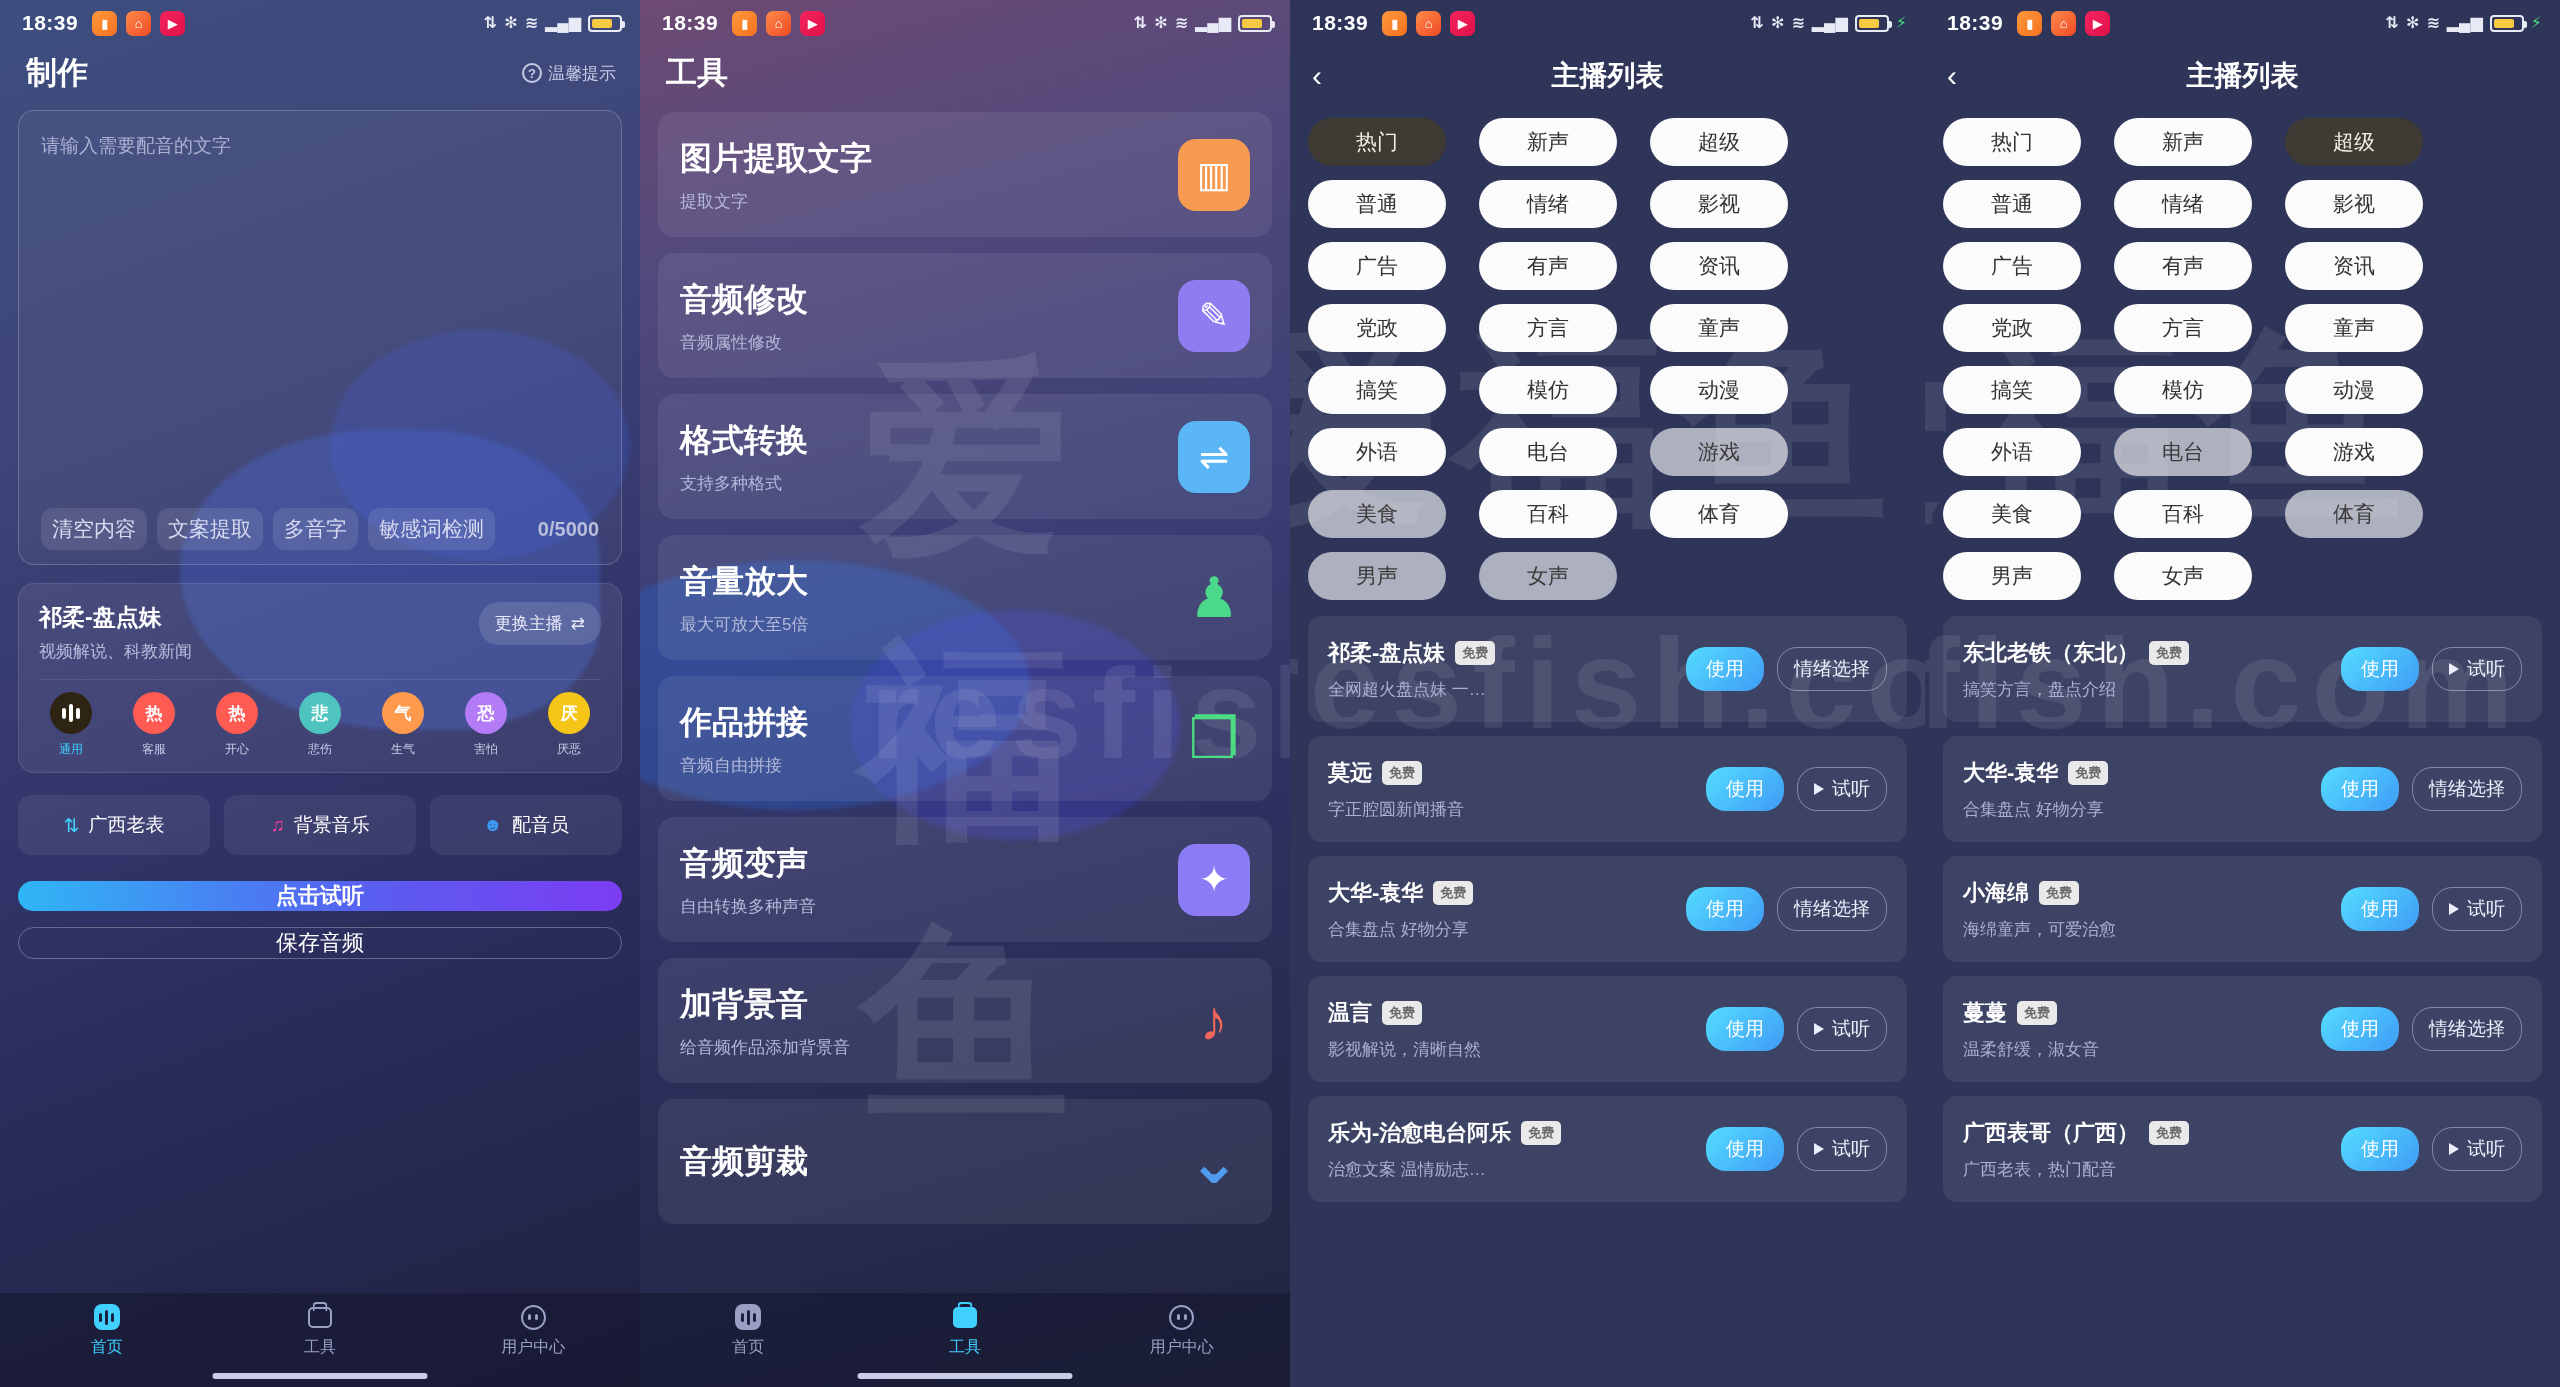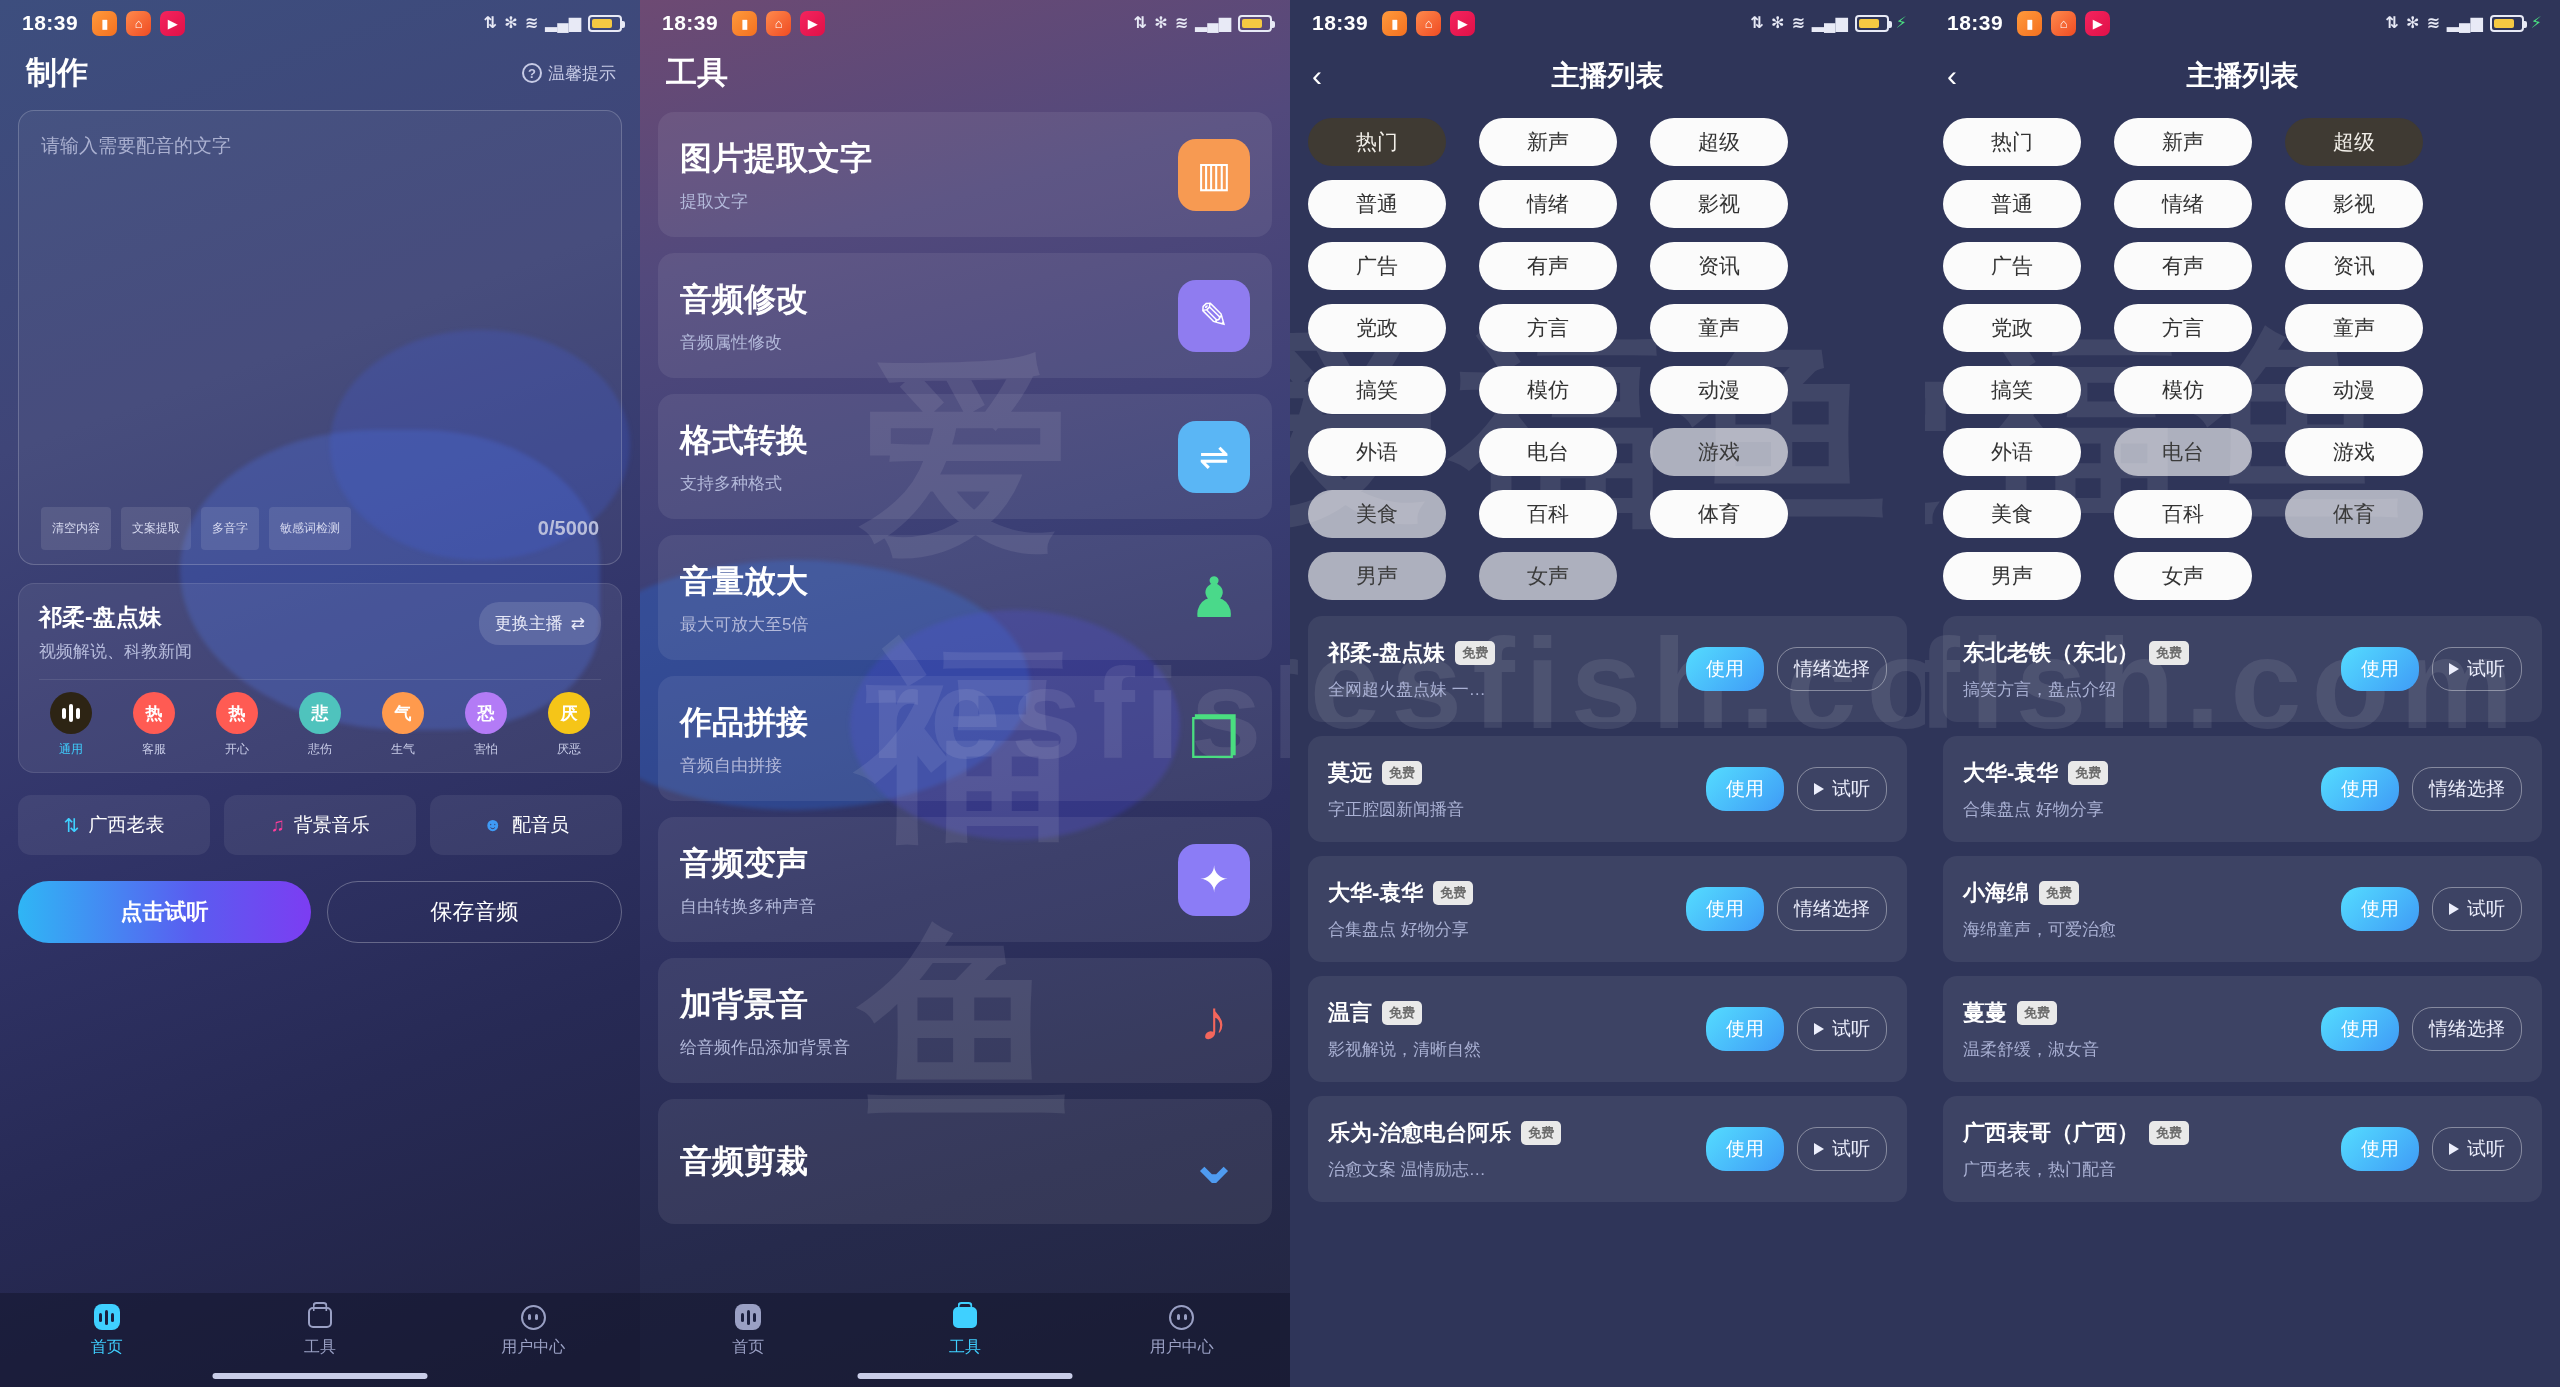--- a/index.html
+++ b/index.html
@@ -50,22 +50,22 @@
   .editor {
     position:relative; z-index:4;
     margin: 16px 18px 0 18px; height: 455px;
     border: 1px solid rgba(255,255,255,.20); border-radius: 16px;
     background: rgba(255,255,255,.045);
     padding: 22px 22px 0 22px; display:flex; flex-direction:column;
   }
   .editor-ph { color:#aab0d0; font-size: 19px; }
   .editor-foot { margin-top:auto; display:flex; align-items:center; gap:10px; padding-bottom: 14px; }
   .chipflat {
-    background: rgba(255,255,255,.10); color:#d7daf0; font-size:12px;
-    padding:13px 11px; border-radius:4px; white-space:nowrap;
+    background: rgba(255,255,255,.10); color:#d7daf0; font-size:21px;
+    padding:7px 11px; border-radius:12px; white-space:nowrap;
   }
   .counter { margin-left:auto; color:#b9bedb; font-size:20px;font-weight:bold; }
 
   .voicecard {
     position:relative; z-index:4;
     margin: 18px 18px 0 18px; border-radius:16px;
     background: rgba(255,255,255,.07); border:1px solid rgba(255,255,255,.10);
     padding: 18px 20px 14px 20px;
   }
   .vc-top { display:flex; align-items:flex-start; }
@@ -85,21 +85,21 @@
   .wave i { display:block; width:4px; background:#fff; border-radius:2px; }
 
   .quickrow { position:relative; z-index:4; display:flex; gap:14px; margin: 22px 18px 0 18px; }
   .quick {
     flex:1; background: rgba(255,255,255,.07); border-radius:13px;
     height:60px; display:flex; align-items:center; justify-content:center; gap:9px;
     color:#fff; font-size:19px;
   }
   .q-ico { font-size:19px; }
 
-  .actionrow { position:relative; z-index:4; display:flex; gap:16px; margin: 26px 18px 0 18px; }
+  .actionrow { position:relative; z-index:4; display:flex; gap:16px; margin: 26px 18px 0 18px; flex-direction: column; }
   .btn-primary {
     flex:1; height:62px; border-radius:31px;
     background: linear-gradient(90deg,#2fb6f5 0%,#5a5cf0 60%,#7c3df2 100%);
     color:#fff; font-size:22px; font-weight:700; display:flex; align-items:center; justify-content:center;
   }
   .btn-ghost {
     flex:1; height:62px; border-radius:31px; border:1px solid rgba(255,255,255,.28);
     color:#fff; font-size:22px; display:flex; align-items:center; justify-content:center;
   }
 

